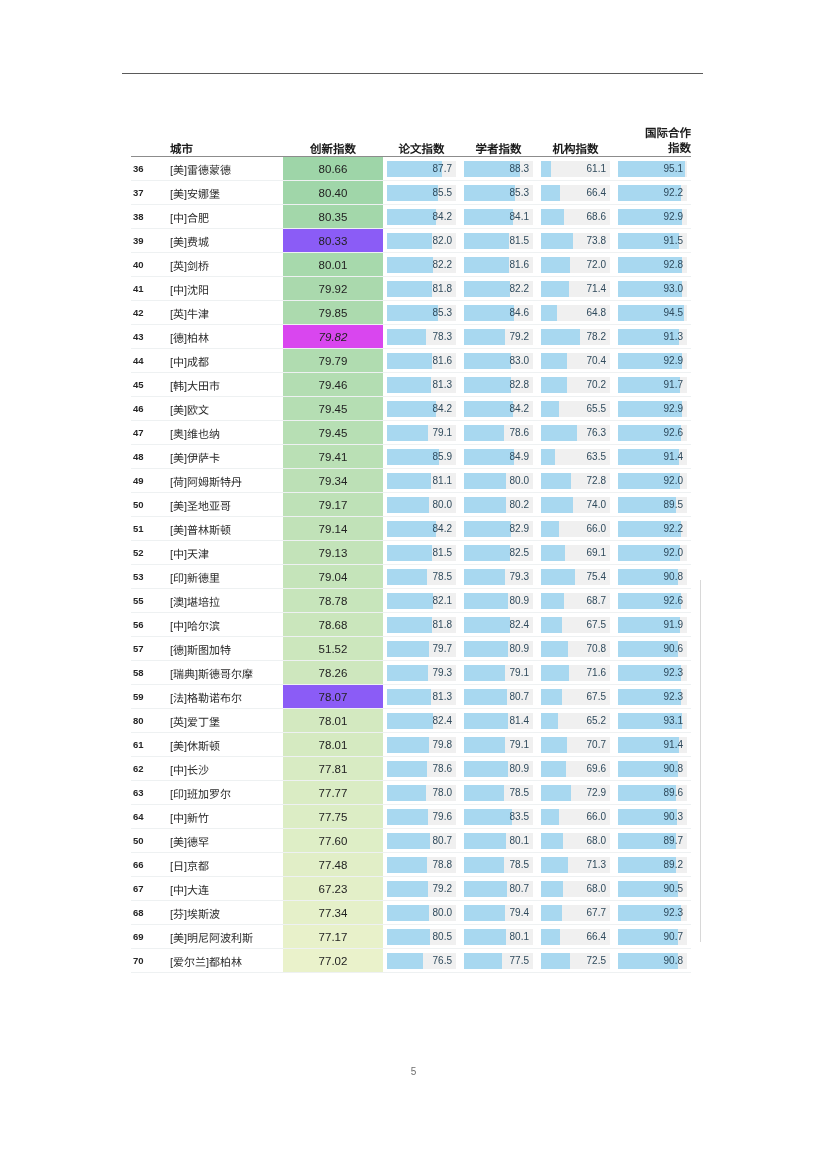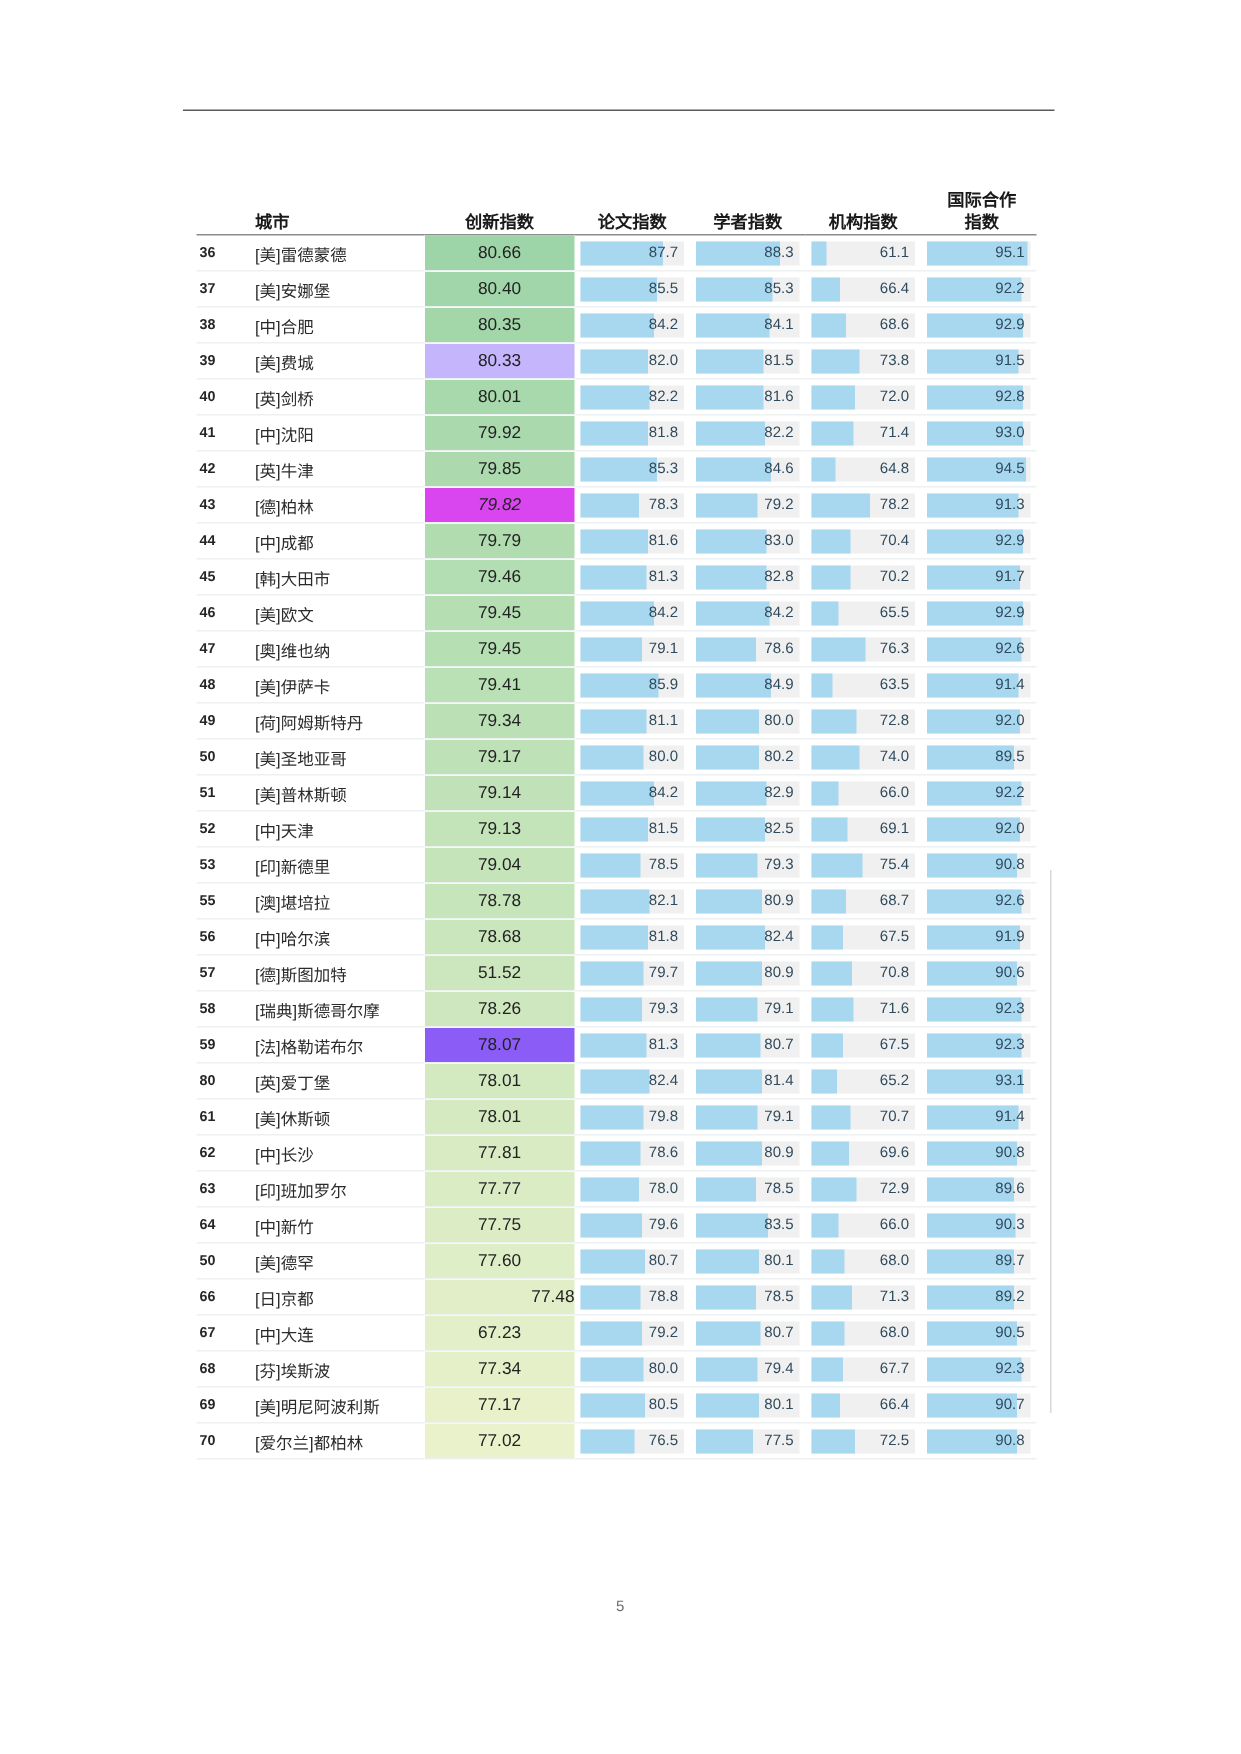--- a/index.html
+++ b/index.html
@@ -75,22 +75,23 @@
     line-height: 1.25;
   }
   th.h-rank { border-bottom-color: #8c8c8c; }
   th.h-city {
     text-align: left;
     padding-left: 6px;
   }
   th.h-num  { text-align: center; }
   th.h-inno { text-align: center; }
   th.h-intl {
-    text-align: center;
+    text-align: right;
     padding-left: 4px;
+    font-family: Liberation Mono, monospace;
   }
   .hdr-2line { display: block; }
 
   
   tbody tr { height: 23px; }
   tbody td {
     padding: 0;
     font-size: 11px;
     color: #2b2b2b;
     border-bottom: 1px solid #eef1f2;
@@ -286,21 +287,21 @@
             <td class="bar-cell">
               <span class="bar-track">
                 <span class="bar-fill" style="width: 92.4%; background: rgb(168, 216, 240);"></span>
                 <span class="bar-label">92.9</span>
               </span>
             </td>
           </tr>
           <tr>
             <td class="rank">39</td>
             <td class="city">[美]费城</td>
-            <td class="inno" style="background: #c4b5fd;"><span class="inno-val">80.33</span></td>
+            <td class="inno" style="background: #8b5cf6;"><span class="inno-val">80.33</span></td>
             <td class="bar-cell">
               <span class="bar-track">
                 <span class="bar-fill" style="width: 65.9%; background: rgb(168, 216, 240);"></span>
                 <span class="bar-label">82.0</span>
               </span>
             </td>
             <td class="bar-cell">
               <span class="bar-track">
                 <span class="bar-fill" style="width: 64.6%; background: rgb(168, 216, 240);"></span>
                 <span class="bar-label">81.5</span>
@@ -1040,21 +1041,21 @@
             <td class="bar-cell">
               <span class="bar-track">
                 <span class="bar-fill" style="width: 84.6%; background: rgb(168, 216, 240);"></span>
                 <span class="bar-label">89.7</span>
               </span>
             </td>
           </tr>
           <tr>
             <td class="rank">66</td>
             <td class="city">[日]京都</td>
-            <td class="inno" style="background: rgb(225, 238, 199); text-align: right;"><span class="inno-val">77.48</span></td>
+            <td class="inno" style="background: rgb(225, 238, 199);"><span class="inno-val">77.48</span></td>
             <td class="bar-cell">
               <span class="bar-track">
                 <span class="bar-fill" style="width: 58%; background: rgb(168, 216, 240);"></span>
                 <span class="bar-label">78.8</span>
               </span>
             </td>
             <td class="bar-cell">
               <span class="bar-track">
                 <span class="bar-fill" style="width: 57.3%; background: rgb(168, 216, 240);"></span>
                 <span class="bar-label">78.5</span>

